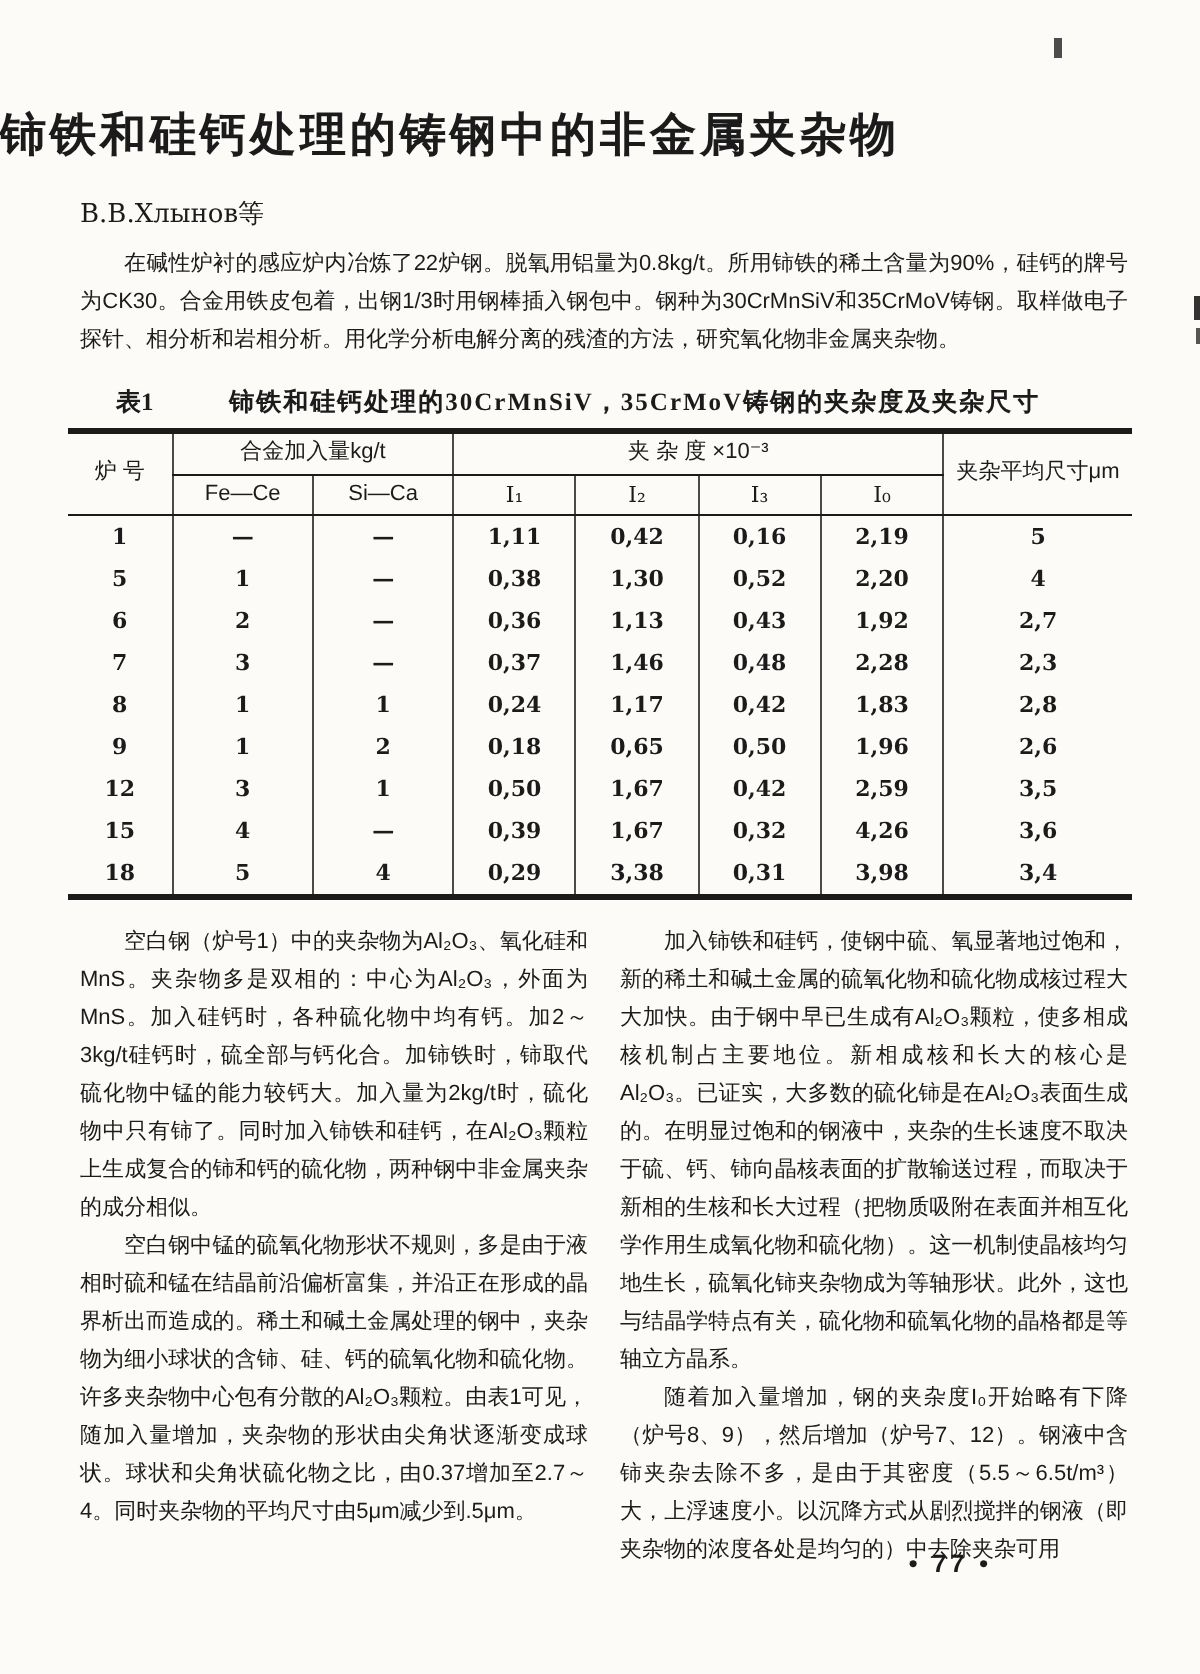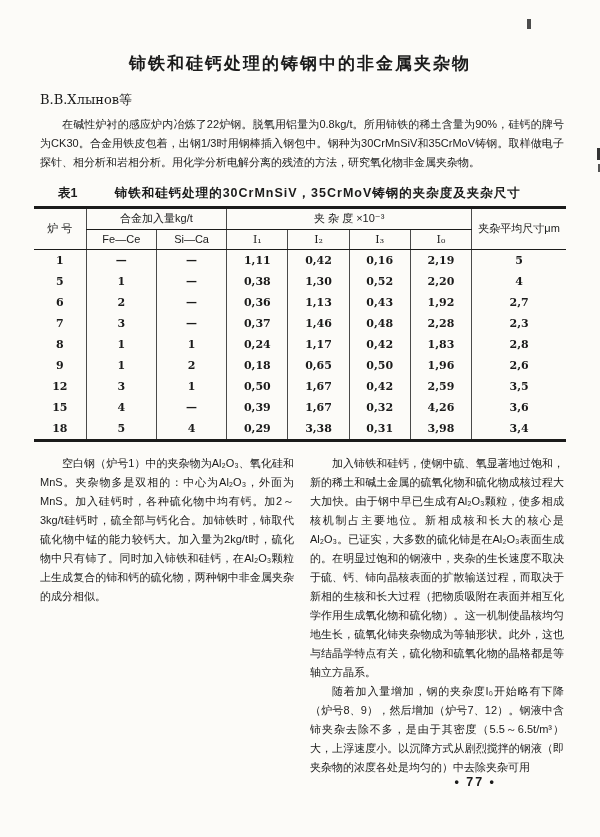--- a/index.html
+++ b/index.html
@@ -2,35 +2,35 @@
 <html><head>
 <meta charset="utf-8">
 <style>
   html,body { margin:0; padding:0; background:#e8e6e1; }
   .page {
     position:relative; width:600px; height:837px; margin:0 auto;
     background:#fcfbf8; color:#1b1b1b; overflow:hidden;
     font-family:"Liberation Sans","DejaVu Sans",sans-serif;
   }
   .doc-title {
-    margin-top:52px; text-align:center; font-weight:bold;
-    font-size:17px; letter-spacing:2px;
+    margin-top:52px; text-align:left; font-weight:bold;
+    font-size:23px; letter-spacing:2px;
   }
   .columns { display:flex; gap:16px; margin:14px 36px 0 40px; }
   .col { flex:1; min-width:0; font-size:11px; line-height:19px; text-align:justify; }
   .author { text-align:left; font-size:13px; line-height:22px;
     font-family:"DejaVu Serif","Liberation Serif",serif; margin-bottom:4px; }
   .indent { text-indent:2em; }
   .para { margin:0; }
   .formula {
     text-align:center; font-family:"DejaVu Serif","Liberation Serif",serif;
     font-style:italic; font-size:12px; line-height:22px;
   }
   .table-caption-row { display:flex; align-items:baseline; margin:13px 42px 4px 58px;
-    font-weight:bold; font-size:12.5px; }
+    font-weight:bold; font-size:12.5px;font-family:Liberation Serif, serif; }
   .table-caption-row .cap { flex:1; text-align:center; letter-spacing:1px; }
   table.data {
     width:532px; margin:0 auto; border-collapse:collapse; table-layout:fixed;
     border-top:3px solid #1b1b1b; border-bottom:3px solid #1b1b1b;
   }
   table.data th, table.data td {
     font-size:11px; text-align:center; padding:1px 2px; line-height:17.5px;
     font-weight:normal; overflow:hidden; white-space:nowrap;
   }
   table.data th.hline { border-bottom:1.5px solid #1b1b1b; }
@@ -192,20 +192,21 @@
           <td class="bl">0,31</td>
           <td class="bl">3,98</td>
           <td class="bl">3,4</td>
         </tr>
       </tbody>
   </table>
 
   <div class="columns lower">
     <div class="col">
       <p class="para indent">空白钢（炉号1）中的夹杂物为Al₂O₃、氧化硅和MnS。夹杂物多是双相的：中心为Al₂O₃，外面为MnS。加入硅钙时，各种硫化物中均有钙。加2～3kg/t硅钙时，硫全部与钙化合。加铈铁时，铈取代硫化物中锰的能力较钙大。加入量为2kg/t时，硫化物中只有铈了。同时加入铈铁和硅钙，在Al₂O₃颗粒上生成复合的铈和钙的硫化物，两种钢中非金属夹杂的成分相似。</p>
+      <p class="para indent">空白钢中锰的硫氧化物形状不规则，多是由于液相时硫和锰在结晶前沿偏析富集，并沿正在形成的晶界析出而造成的。稀土和碱土金属处理的钢中，夹杂物为细小球状的含铈、硅、钙的硫氧化物和硫化物。许多夹杂物中心包有分散的Al₂O₃颗粒。由表1可见，随加入量增加，夹杂物的形状由尖角状逐渐变成球状。球状和尖角状硫化物之比，由0.37增加至2.7～4。同时夹杂物的平均尺寸由5μm减少到.5μm。</p>
     </div>
     <div class="col">
       <p class="para indent">加入铈铁和硅钙，使钢中硫、氧显著地过饱和，新的稀土和碱土金属的硫氧化物和硫化物成核过程大大加快。由于钢中早已生成有Al₂O₃颗粒，使多相成核机制占主要地位。新相成核和长大的核心是Al₂O₃。已证实，大多数的硫化铈是在Al₂O₃表面生成的。在明显过饱和的钢液中，夹杂的生长速度不取决于硫、钙、铈向晶核表面的扩散输送过程，而取决于新相的生核和长大过程（把物质吸附在表面并相互化学作用生成氧化物和硫化物）。这一机制使晶核均匀地生长，硫氧化铈夹杂物成为等轴形状。此外，这也与结晶学特点有关，硫化物和硫氧化物的晶格都是等轴立方晶系。</p>
       <p class="para indent">随着加入量增加，钢的夹杂度I₀开始略有下降（炉号8、9），然后增加（炉号7、12）。钢液中含铈夹杂去除不多，是由于其密度（5.5～6.5t/m³）大，上浮速度小。以沉降方式从剧烈搅拌的钢液（即夹杂物的浓度各处是均匀的）中去除夹杂可用</p>
     </div>
   </div>
 
   <div class="page-number">• 77 •</div>
 
 </div>

